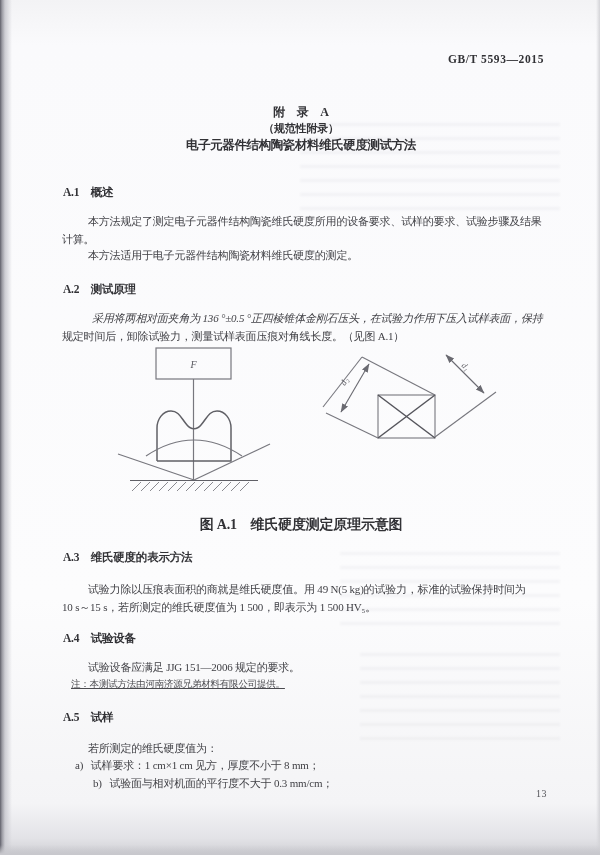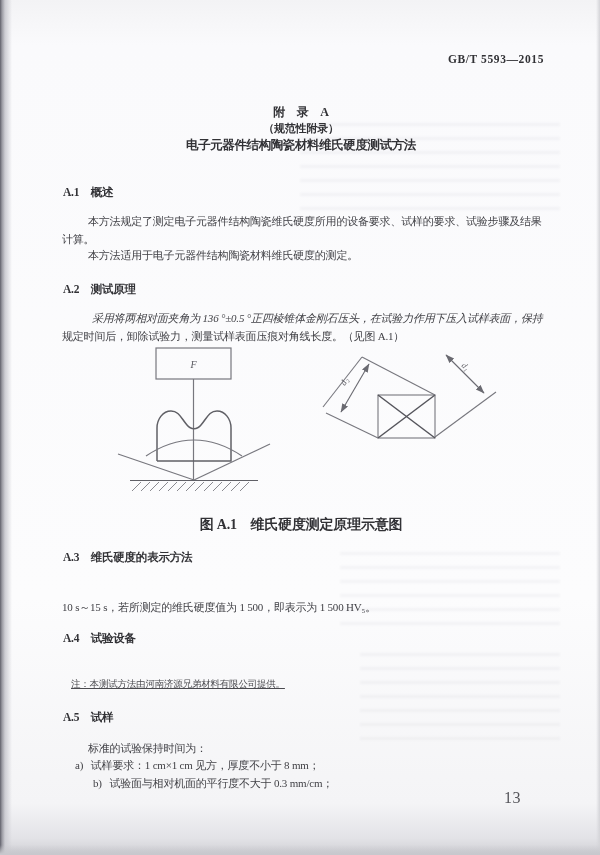--- a/index.html
+++ b/index.html
@@ -29,21 +29,21 @@
     background:repeating-linear-gradient(0deg,#667 0px,#667 3px,transparent 3px,transparent 14px);
   }
   .txt {
     position:absolute; white-space:pre; color:#414146;
     font-size:11px; letter-spacing:-0.2px; line-height:1.2;
   }
   .b { font-weight:bold; color:#323236; }
   .center { left:62px; width:478px; text-align:center; }
   .hdr { font-size:11.5px; letter-spacing:0.6px; }
   .note { font-size:9.5px; color:#4a4a4f; }
-  .pageno { font-size:16px; color:#55555a; letter-spacing:0.5px; }
+  .pageno { font-size:10px; color:#55555a; letter-spacing:0.5px;margin-left:32px; }
   svg { position:absolute; overflow:visible; }
   svg text { font-family:"Liberation Serif","DejaVu Serif",serif; }
 </style>
 </head>
 <body>
 
 <div class="scan">
 
   <div class="bleed" style="left:300px;top:120px;width:260px;height:90px;"></div>
   <div class="bleed" style="left:340px;top:545px;width:220px;height:80px;"></div>
@@ -120,27 +120,29 @@
       <line x1="26" y1="72" x2="54" y2="24" marker-start="url(#arr)" marker-end="url(#arr)" stroke="#6a6a71"></line>
       <line x1="131" y1="15" x2="169" y2="53" marker-start="url(#arr)" marker-end="url(#arr)" stroke="#6a6a71"></line>
     </g>
     <text x="30" y="46" font-size="8.5" font-style="italic" fill="#5c5c63" transform="rotate(-60 30 46)">d₂</text>
     <text x="146" y="26" font-size="8.5" font-style="italic" fill="#5c5c63" transform="rotate(45 146 26)">d₁</text>
   </svg>
 
   <div class="txt b center" style="top:517px; font-size:14px;">图 A.1　维氏硬度测定原理示意图</div>
 
   <div class="txt b" style="top:551px; left:63px; font-size:11.5px;">A.3　维氏硬度的表示方法</div>
+  <div class="txt" style="top:583px; left:88px;">试验力除以压痕表面积的商就是维氏硬度值。用 49 N(5 kg)的试验力，标准的试验保持时间为</div>
   <div class="txt" style="top:601px; left:62px;">10 s～15 s，若所测定的维氏硬度值为 1 500，即表示为 1 500 HV₅。</div>
 
   <div class="txt b" style="top:632px; left:63px; font-size:11.5px;">A.4　试验设备</div>
+  <div class="txt" style="top:661px; left:88px;">试验设备应满足 JJG 151—2006 规定的要求。</div>
   <div class="txt note" style="top:679px; left:71px;text-decoration:underline;">注：本测试方法由河南济源兄弟材料有限公司提供。</div>
 
   <div class="txt b" style="top:711px; left:63px; font-size:11.5px;">A.5　试样</div>
-  <div class="txt" style="top:742px; left:88px;">标准的试验保持时间为：</div>
+  <div class="txt" style="top:742px; left:88px;">若所测定的维氏硬度值为：</div>
   <div class="txt" style="top:759px; left:75px;">a)   试样要求：1 cm×1 cm 见方，厚度不小于 8 mm；</div>
   <div class="txt" style="top:777px; left:75px;padding-left:18px;">b)   试验面与相对机面的平行度不大于 0.3 mm/cm；</div>
 
   <div class="txt pageno" style="top:788px; left:504px;">13</div>
 
   <div class="edge-left"></div>
   <div class="edge-right"></div>
   <div class="edge-bottom"></div>
 </div>
 

